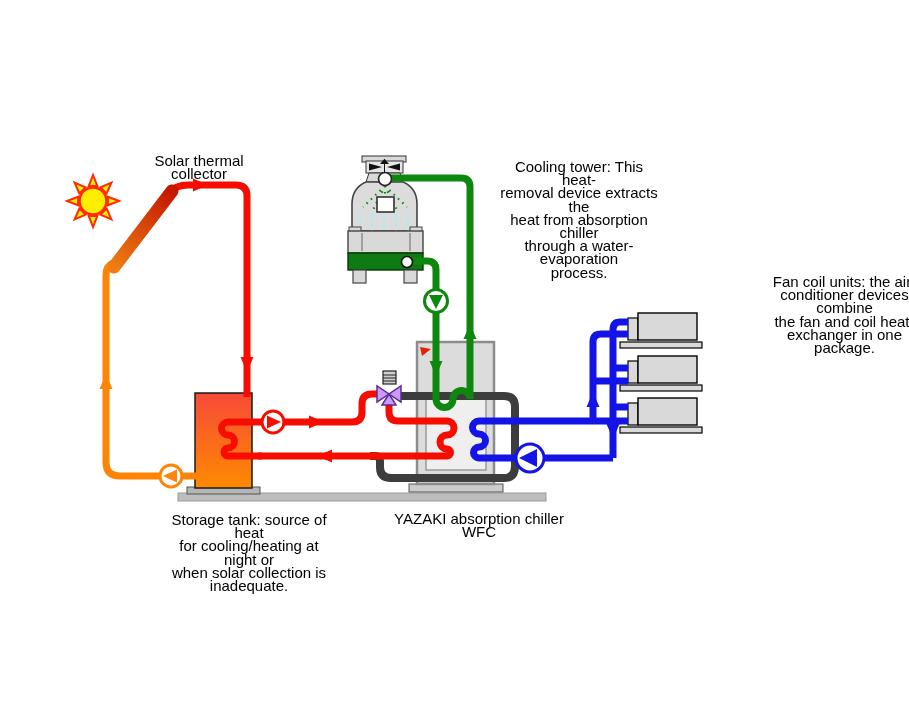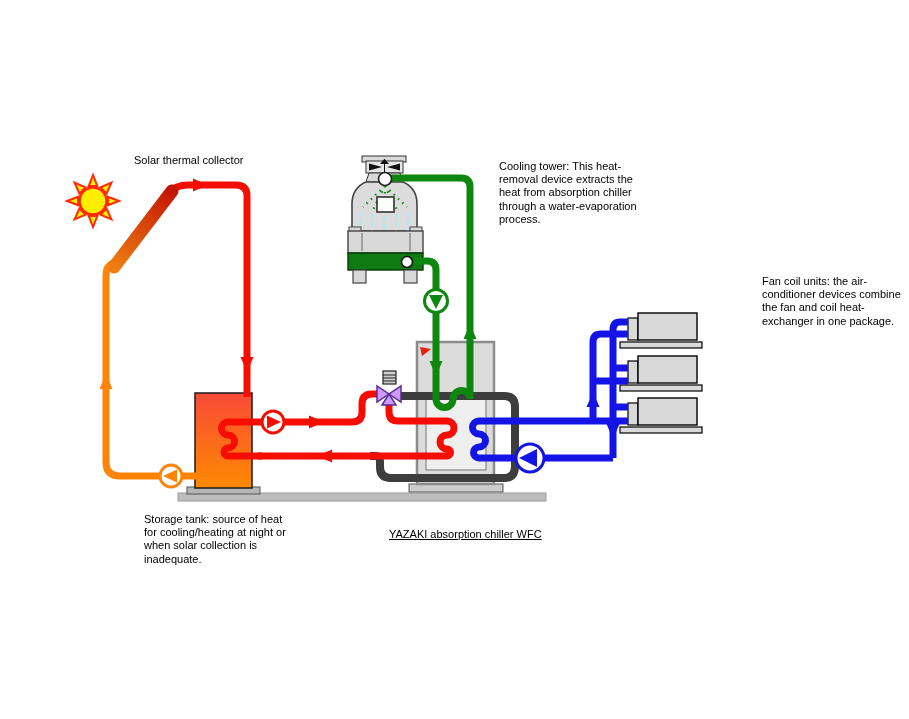--- a/index.html
+++ b/index.html
@@ -1,20 +1,20 @@
 <!DOCTYPE html>
 <html><head>
 <meta charset="utf-8">
 <style>
   html,body{margin:0;padding:0;background:#fff;}
   #stage{position:relative;width:909px;height:719px;background:#ffffff;overflow:hidden;
          font-family:"Liberation Sans","DejaVu Sans",sans-serif;}
   #drawing{position:absolute;left:0;top:0;}
-  .label{position:absolute;font-size:11px;line-height:13.2px;color:#000;
-         white-space:pre-line;}
+  .label{position:absolute;font-size:15px;line-height:13.2px;color:#000;
+         white-space:pre-line;text-align:center;}
 </style>
 </head>
 <body>
 
 <div id="stage">
 
 <svg id="drawing" width="909" height="719" viewBox="0 0 909 719">
   <defs>
     <linearGradient id="tankGrad" x1="0" y1="0" x2="0" y2="1">
       <stop offset="0" stop-color="#f84a38"></stop>
@@ -166,20 +166,20 @@
 heat from absorption chiller
 through a water-evaporation
 process.</div>
 
 <div class="label" style="left:717px;top:275px;width:165px;margin-left:45px;">Fan coil units: the air-
 conditioner devices combine
 the fan and coil heat-
 exchanger in one package.</div>
 
 
-<div class="label" style="left:144px;top:513px;width:170px;">Storage tank: source of heat
+<div class="label" style="left:164px;top:513px;width:170px;">Storage tank: source of heat
 for cooling/heating at night or
 when solar collection is
 inadequate.</div>
 
-<div class="label" style="left:389px;top:528px;width:180px;text-decoration:underline;">YAZAKI absorption chiller WFC</div>
+<div class="label" style="left:389px;top:512px;width:180px;">YAZAKI absorption chiller WFC</div>
 
 </div>
 
 </body></html>

